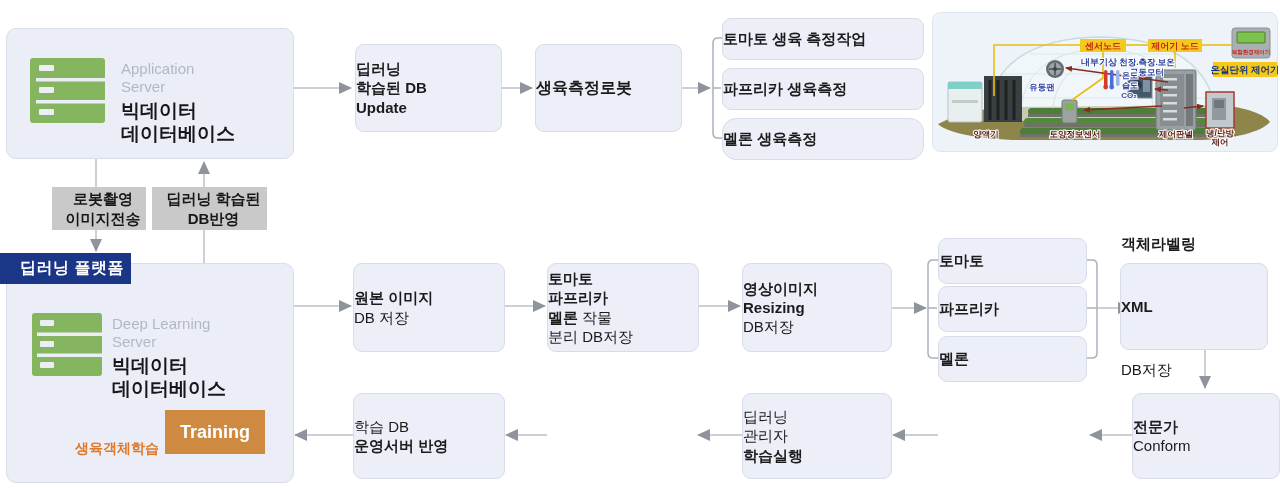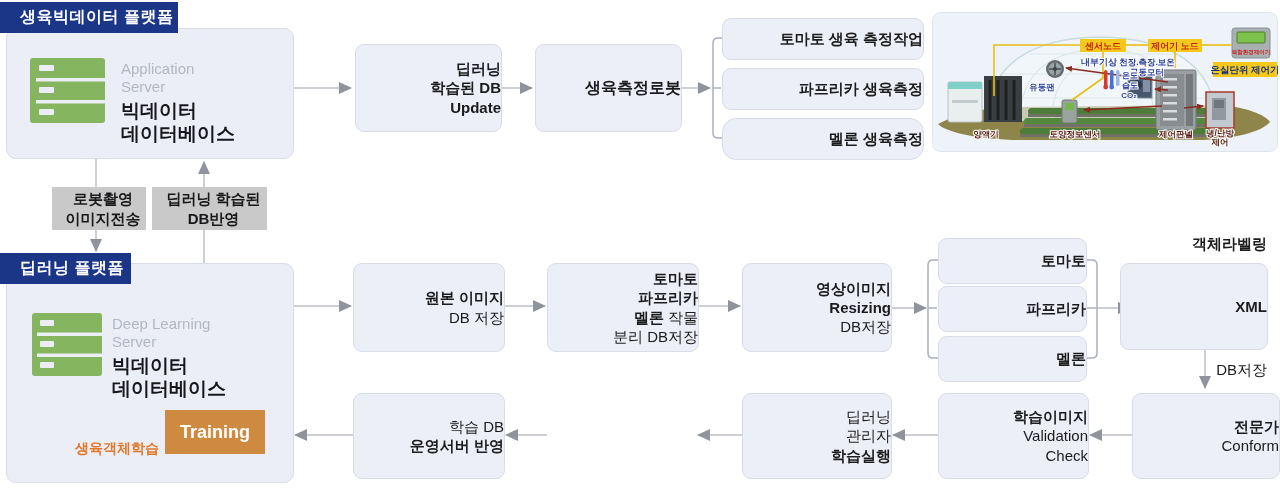--- a/index.html
+++ b/index.html
@@ -2,21 +2,21 @@
 <html><head>
 <meta charset="utf-8">
 <style>
   html,body{margin:0;padding:0;background:#ffffff;}
   .canvas{position:relative;width:1280px;height:488px;overflow:hidden;
           font-family:"Liberation Sans","DejaVu Sans",sans-serif;background:#fff;}
   .platform{position:absolute;background:#eceef7;border:1px solid #d9dce9;border-radius:10px;z-index:2;}
   .badge{position:absolute;background:#1c3687;color:#fff;font-weight:bold;font-size:16px;
          display:flex;align-items:center;padding-left:20px;box-sizing:border-box;z-index:4;letter-spacing:.5px;}
   .box{position:absolute;background:#eceef8;border:1px solid #d8dce9;border-radius:9px;
-       display:flex;flex-direction:column;align-items:flex-end;justify-content:center;
+       display:flex;flex-direction:column;align-items:flex-start;justify-content:center;
        text-align:center;color:#1b1b1b;font-size:15px;line-height:1.27;z-index:2;}
   .b{font-weight:bold;}
   .gap{margin-left:4px;}
   .grayb{position:absolute;background:#c9c9c9;color:#17171a;font-weight:bold;font-size:15px;
          text-align:center;display:flex;flex-direction:column;justify-content:center;line-height:1.3;z-index:3;padding-left:8px;}
   .svg-layer{position:absolute;left:0;top:0;z-index:1;pointer-events:none;}
   .srv-text{position:absolute;z-index:3;}
   .srv-role{color:#b3b7c2;font-size:15px;line-height:1.2;}
   .srv-name{color:#17171a;font-size:19px;font-weight:bold;line-height:1.22;margin-top:3px;}
   .training{position:absolute;background:#cf8a42;color:#fff;font-weight:bold;font-size:18px;
@@ -64,23 +64,20 @@
       <path d="M547,435 H506" marker-end="url(#mg)"></path>
       <path d="M353,435 H295" marker-end="url(#mg)"></path>
     </g>
     <g stroke="#5b6c74" stroke-width="3" fill="none">
       <path d="M214,365 H236 V398" marker-end="url(#md)"></path>
       <path d="M165,430 H64 V402" marker-end="url(#md)"></path>
     </g>
   </svg>
 
   <div class="platform" style="left:6px;top:28px;width:286px;height:129px;"></div>
-  <div class="badge" style="left:0;top:2px;width:178px;height:31px;">
-    <span>생육빅데이터 플랫폼</span>
-  </div>
   <svg class="svg-layer" style="left:30px;top:58px;z-index:3;" width="75" height="65">
     <rect x="0" y="0" width="75" height="65" rx="3" fill="#85b55e"></rect>
     <rect x="6" y="20" width="69" height="3.5" fill="#eceef7"></rect>
     <rect x="6" y="42" width="69" height="3.5" fill="#eceef7"></rect>
     <rect x="9" y="7" width="15" height="6" rx="1" fill="#eceef7"></rect>
     <rect x="9" y="29" width="15" height="6" rx="1" fill="#eceef7"></rect>
     <rect x="9" y="51" width="15" height="6" rx="1" fill="#eceef7"></rect>
   </svg>
   <div class="srv-text" style="left:121px;top:60px;">
     <div class="srv-role">
@@ -285,25 +282,20 @@
   <div class="box" style="left:1120px;top:263px;width:146px;height:85px;gap:44px;">
     <span class="b">객체라벨링</span>
     <span class="b">XML</span>
     <span>DB저장</span>
   </div>
 
   <div class="box" style="left:1132px;top:393px;width:146px;height:84px;">
     <span class="b">전문가</span>
     <span>Conform</span>
   </div>
-  <div class="box" style="left:938px;top:393px;width:149px;height:84px;">
-    <span class="b">학습이미지</span>
-    <span>Validation</span>
-    <span>Check</span>
-  </div>
   <div class="box" style="left:742px;top:393px;width:148px;height:84px;">
     <span>딥러닝</span>
     <span>관리자</span>
     <span class="b">학습실행</span>
   </div>
   <div class="box" style="left:353px;top:393px;width:150px;height:84px;">
     <span>학습 DB</span>
     <span class="b">운영서버 반영</span>
   </div>
 

